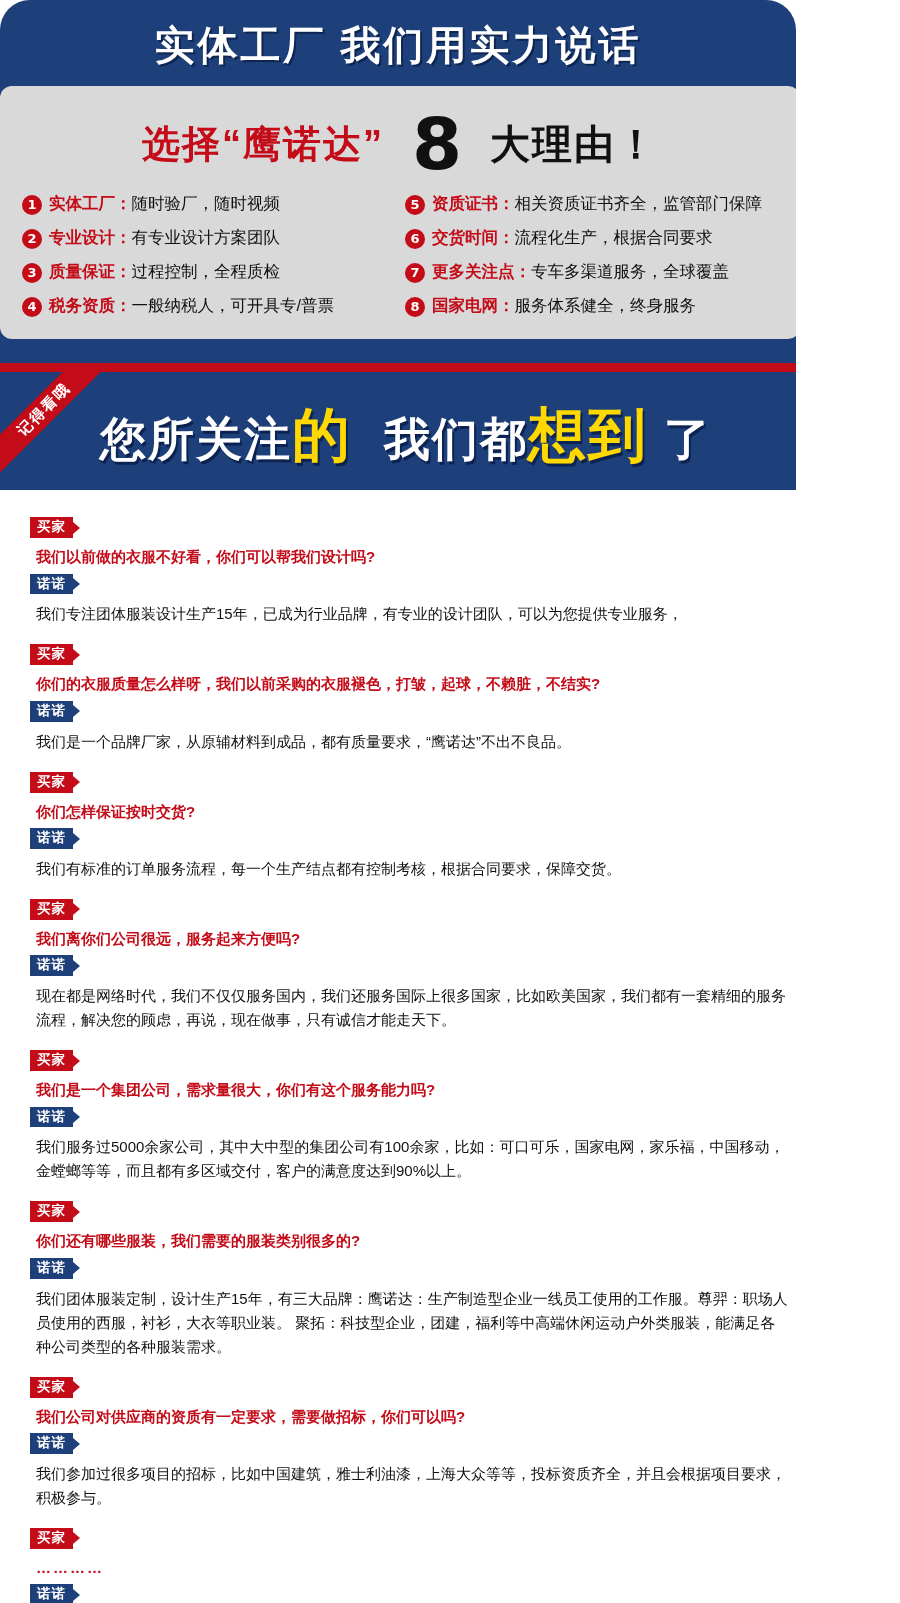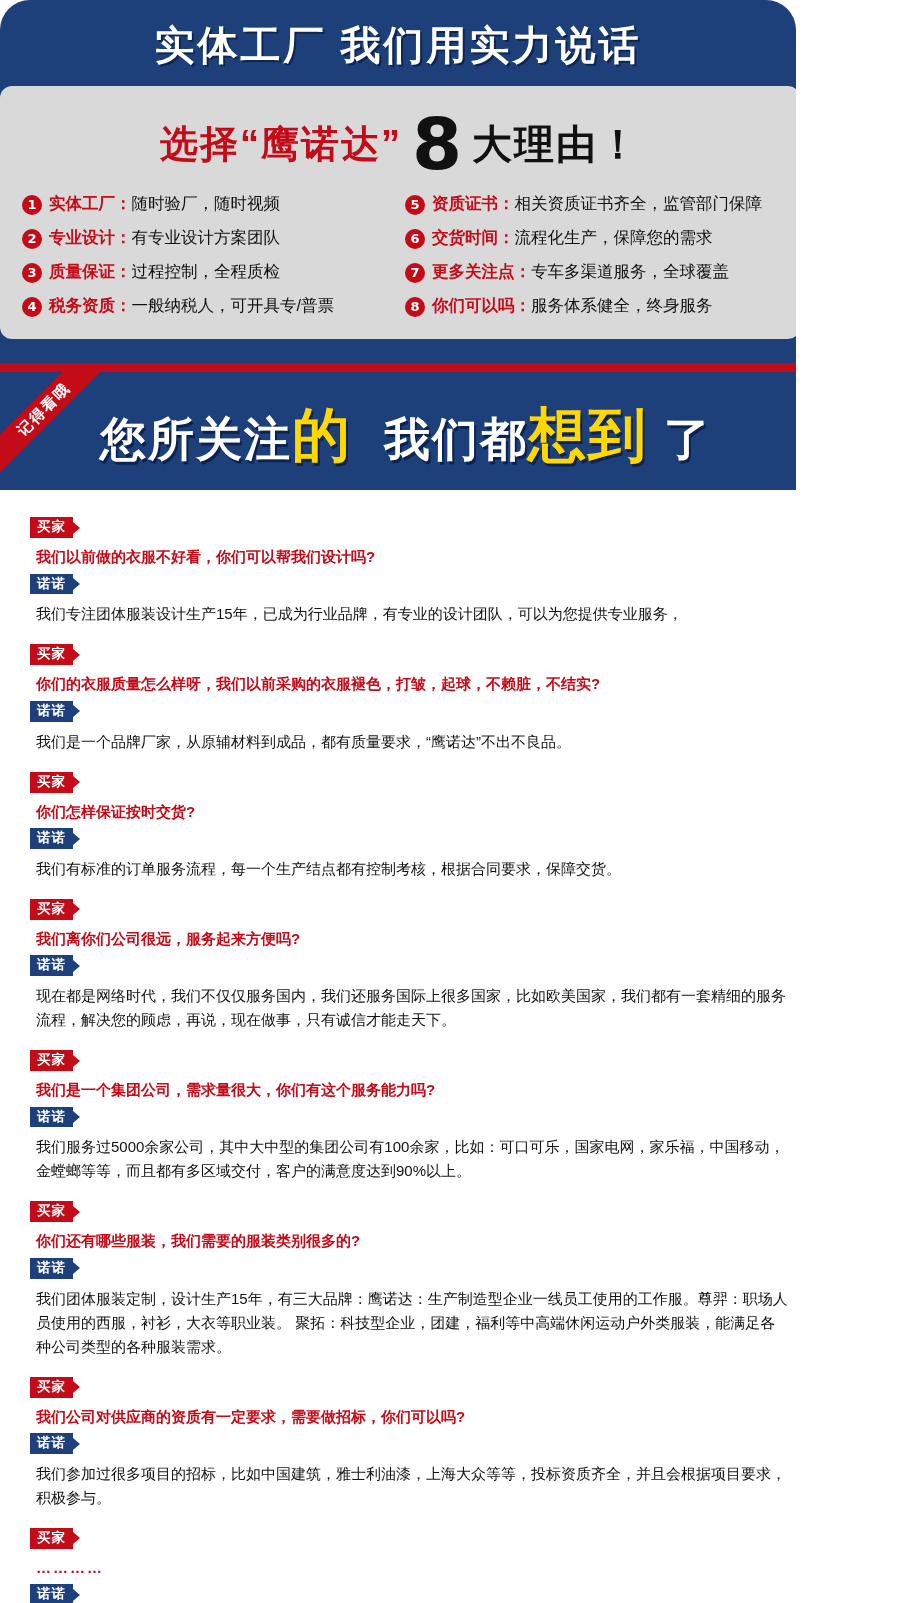--- a/index.html
+++ b/index.html
@@ -38,21 +38,21 @@
     margin: 0 auto;
     background: #d9d9d9;
     border-radius: 12px;
     padding: 18px 22px 22px 22px;
     box-sizing: border-box;
   }
   .reasons-head {
     display: flex;
     align-items: center;
     justify-content: center;
-    gap: 6px;
+    gap: 24px;
     padding: 10px 0 18px 0;
   }
   .reasons-head .red {
     color: #c40b18;
     font-size: 38px;
     font-weight: bold;
     letter-spacing: 2px;
   }
   .reasons-head .big8 {
     color: #111111;
@@ -261,37 +261,37 @@
         <div class="reason">
           <span class="num">5</span>
           <span class="r-text"><span class="r-label">资质证书：</span><span>相关资质证书齐全，监管部门保障</span></span>
         </div>
         <div class="reason">
           <span class="num">2</span>
           <span class="r-text"><span class="r-label">专业设计：</span><span>有专业设计方案团队</span></span>
         </div>
         <div class="reason">
           <span class="num">6</span>
-          <span class="r-text"><span class="r-label">交货时间：</span><span>流程化生产，保障您的需求</span></span>
+          <span class="r-text"><span class="r-label">交货时间：</span><span>流程化生产，根据合同要求</span></span>
         </div>
         <div class="reason">
           <span class="num">3</span>
           <span class="r-text"><span class="r-label">质量保证：</span><span>过程控制，全程质检</span></span>
         </div>
         <div class="reason">
           <span class="num">7</span>
           <span class="r-text"><span class="r-label">更多关注点：</span><span>专车多渠道服务，全球覆盖</span></span>
         </div>
         <div class="reason">
           <span class="num">4</span>
           <span class="r-text"><span class="r-label">税务资质：</span><span>一般纳税人，可开具专/普票</span></span>
         </div>
         <div class="reason">
           <span class="num">8</span>
-          <span class="r-text"><span class="r-label">你们可以吗：</span><span>服务体系健全，终身服务</span></span>
+          <span class="r-text"><span class="r-label">国家电网：</span><span>服务体系健全，终身服务</span></span>
         </div>
       </div>
     </div>
   </div>
 
   <div class="divider"></div>
 
   <div class="sec2">
     <div class="ribbon-wrap">
       <div class="ribbon">记得看哦</div>

